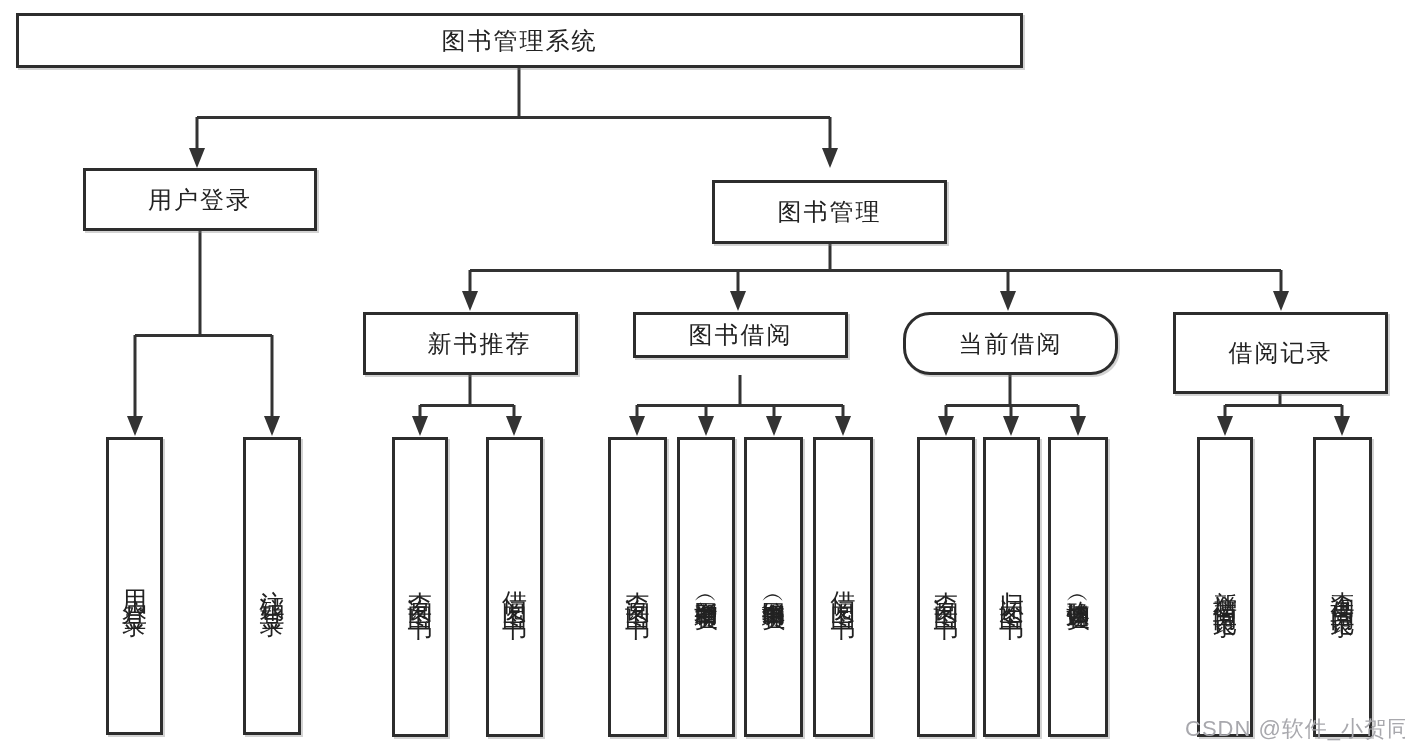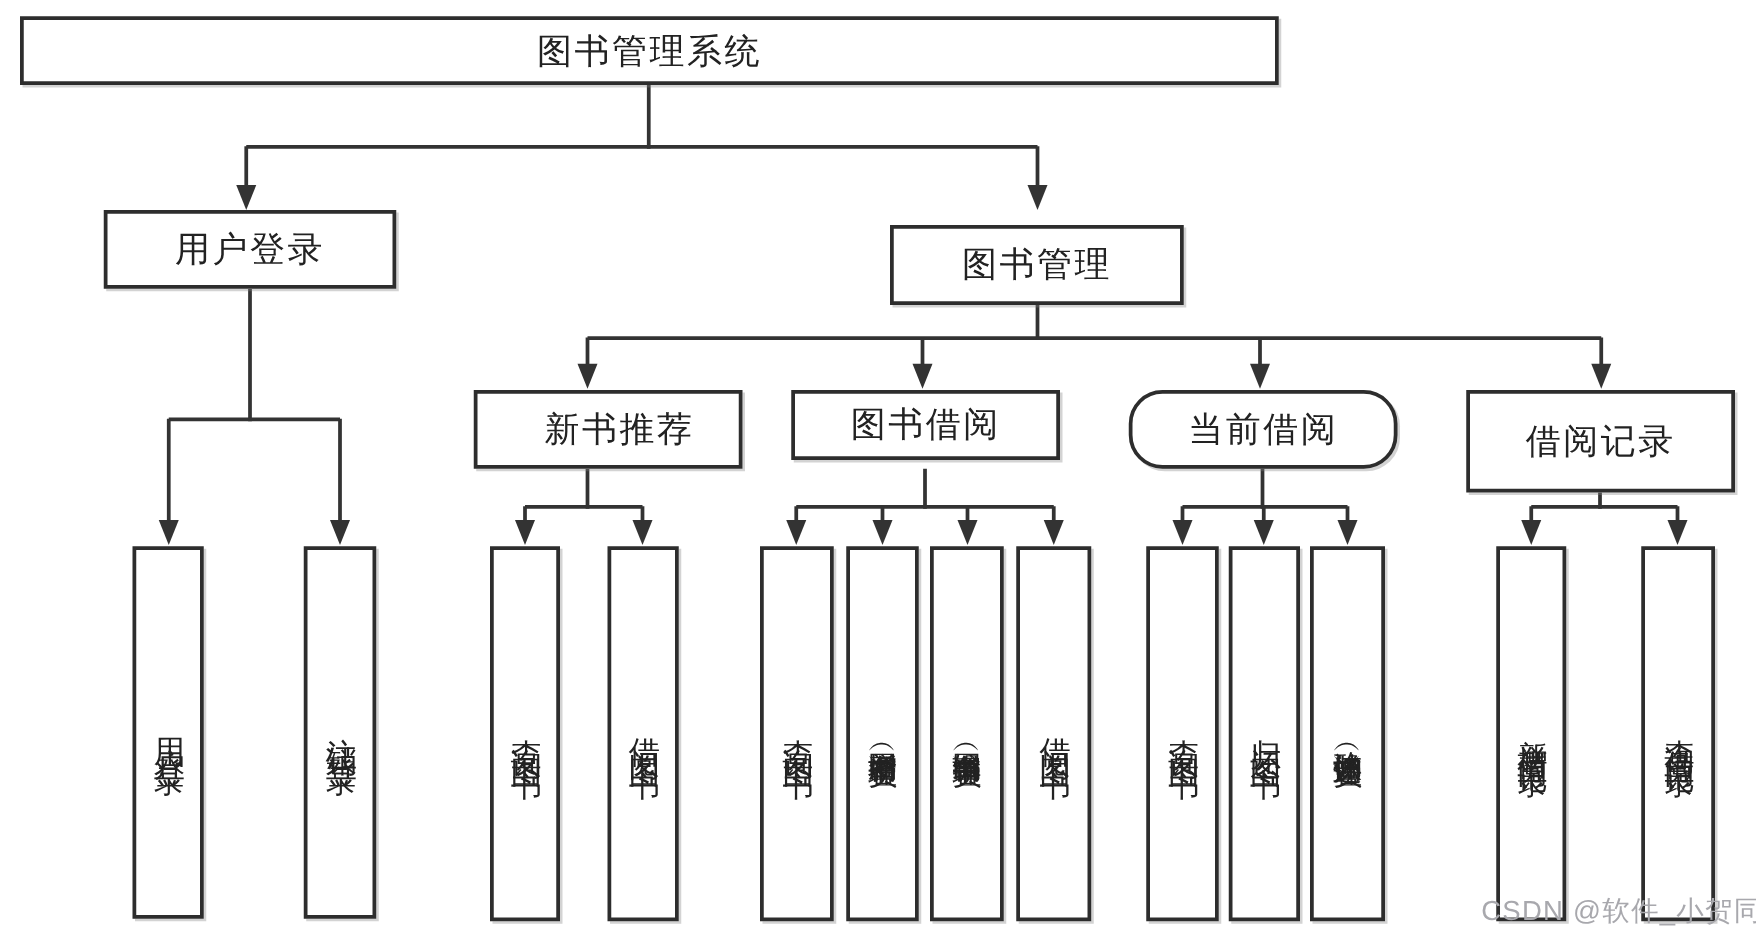--- a/index.html
+++ b/index.html
@@ -7,33 +7,33 @@
     position:relative;width:1405px;height:747px;background:#ffffff;overflow:hidden;
     font-family:"Liberation Sans","DejaVu Sans",sans-serif;color:#222222;
   }
   .wires{position:absolute;left:0;top:0;width:1405px;height:747px;}
   .node{
     position:absolute;box-sizing:border-box;background:#ffffff;
     border:3px solid #2d2d2d;display:flex;align-items:center;justify-content:center;
     box-shadow:2px 2px 0 rgba(130,130,130,.35);
   }
   .node span{color:#222222;white-space:nowrap;}
-  .hnode span{font-size:28px;letter-spacing:2px;}
+  .hnode span{font-size:24px;letter-spacing:2px;}
   .leaf span{
     writing-mode:vertical-rl;text-orientation:mixed;
     font-size:25px;letter-spacing:8px;line-height:1;
   }
   .leaf.mid span{font-size:24px;letter-spacing:5px;}
   .leaf.long span{font-size:23px;letter-spacing:1px;}
   
   .b-root   {left:16px;  top:13px;  width:1007px;height:55px;}
   .b-login  {left:83px;  top:168px; width:234px; height:63px;}
   .b-mgmt   {left:712px; top:180px; width:235px; height:64px;}
-  .b-newrec {left:379px; top:312px; width:215px; height:63px;padding-left:18px;}
-  .b-borrow {left:633px; top:312px; width:215px; height:56px;}
+  .b-newrec {left:363px; top:312px; width:215px; height:63px;padding-left:18px;}
+  .b-borrow {left:633px; top:312px; width:215px; height:46px;}
   .b-current{left:903px; top:312px; width:215px; height:63px;border-radius:27px;}
   .b-records{left:1173px;top:312px; width:215px; height:82px;}
   .l-userlogin {left:106px; top:437px;width:57px;height:298px;}
   .l-logout    {left:243px; top:437px;width:58px;height:298px;}
   .l-nr-query  {left:392px; top:437px;width:56px;height:300px;}
   .l-nr-borrow {left:486px; top:437px;width:57px;height:300px;}
   .l-bb-query  {left:608px; top:437px;width:59px;height:300px;}
   .l-bb-add    {left:677px; top:437px;width:58px;height:300px;}
   .l-bb-edit   {left:744px; top:437px;width:59px;height:300px;}
   .l-bb-borrow {left:813px; top:437px;width:60px;height:300px;}

